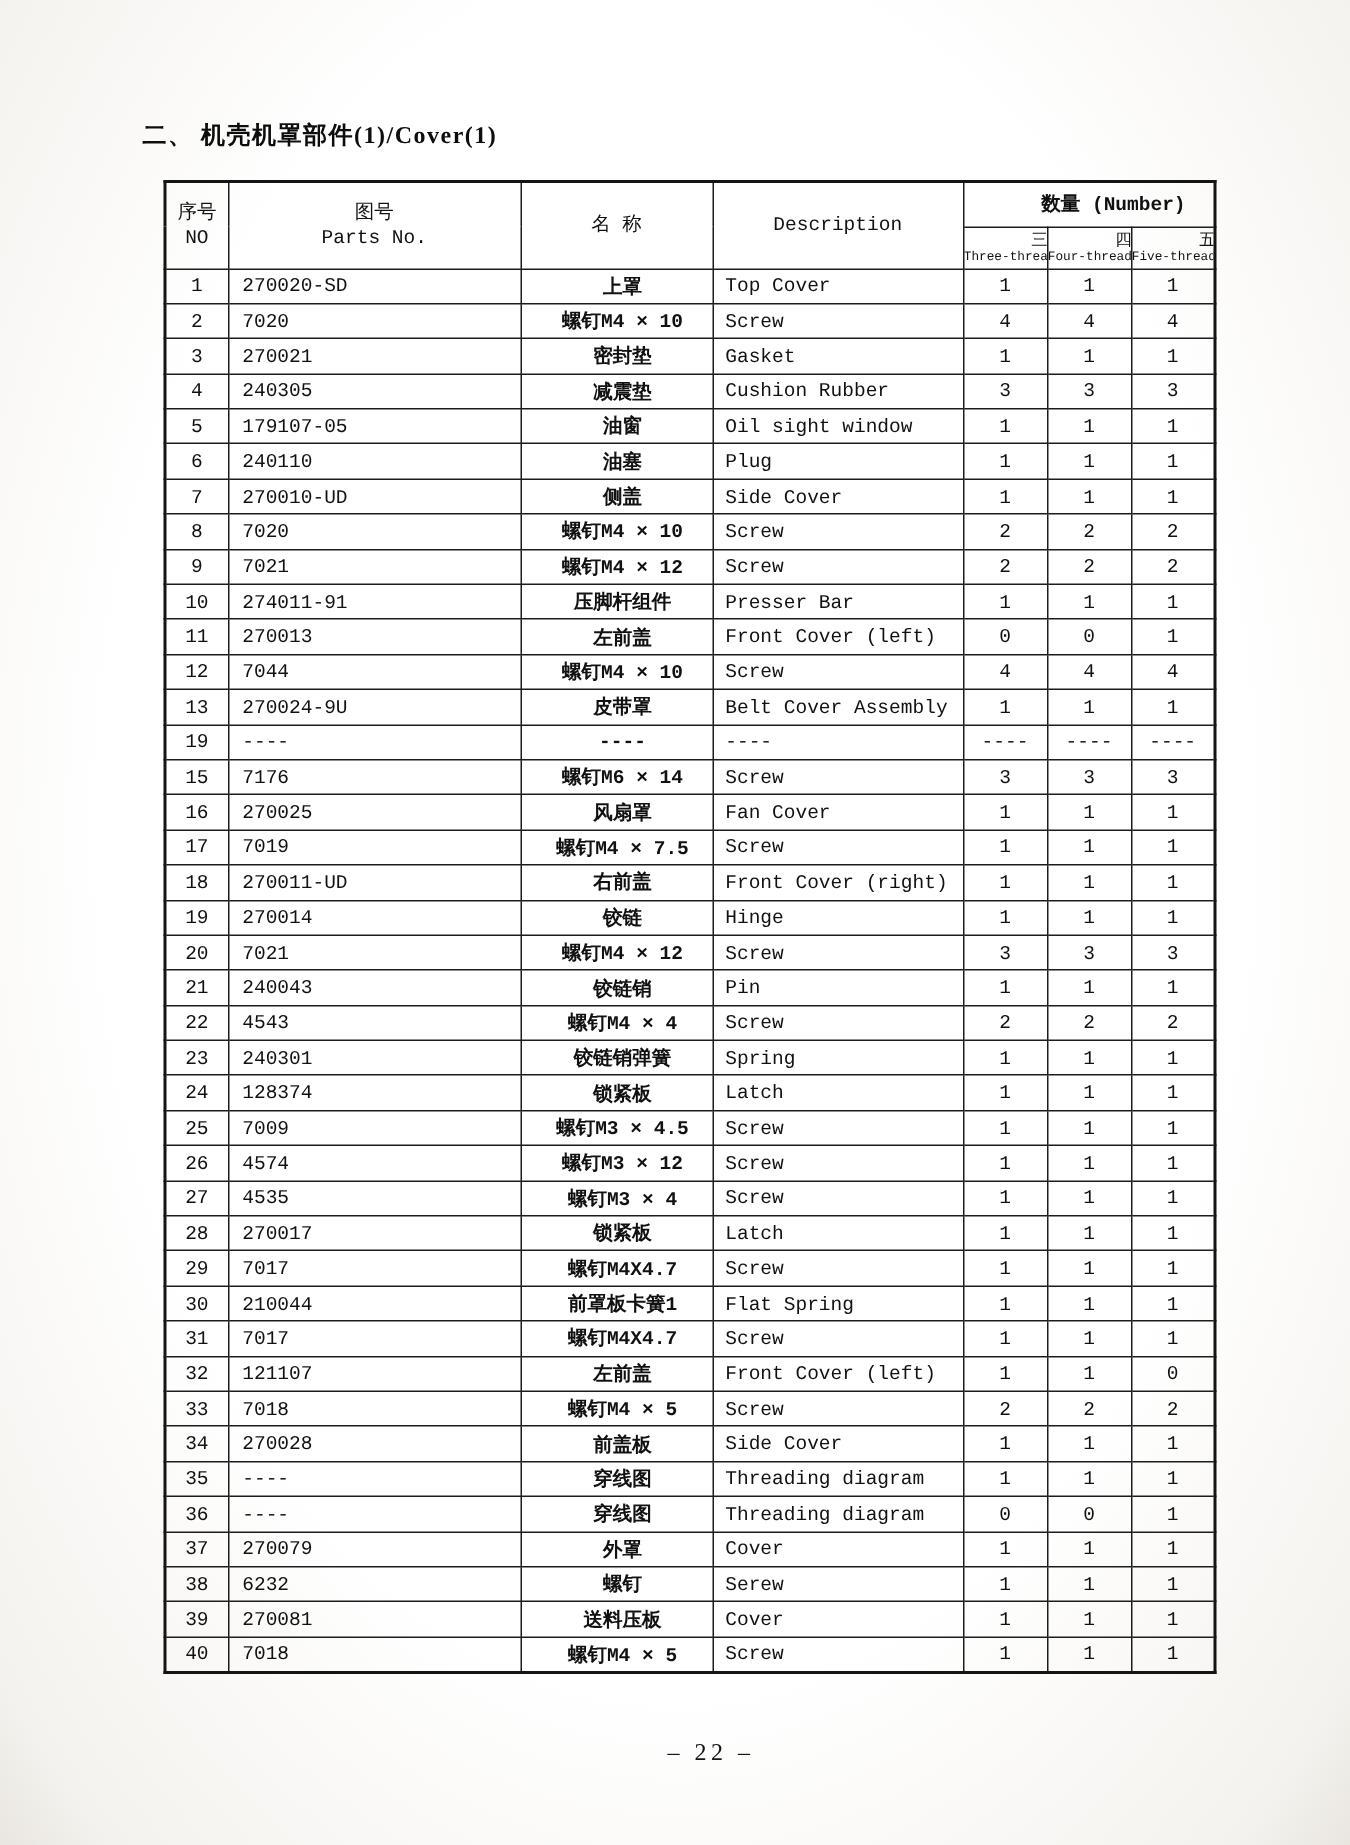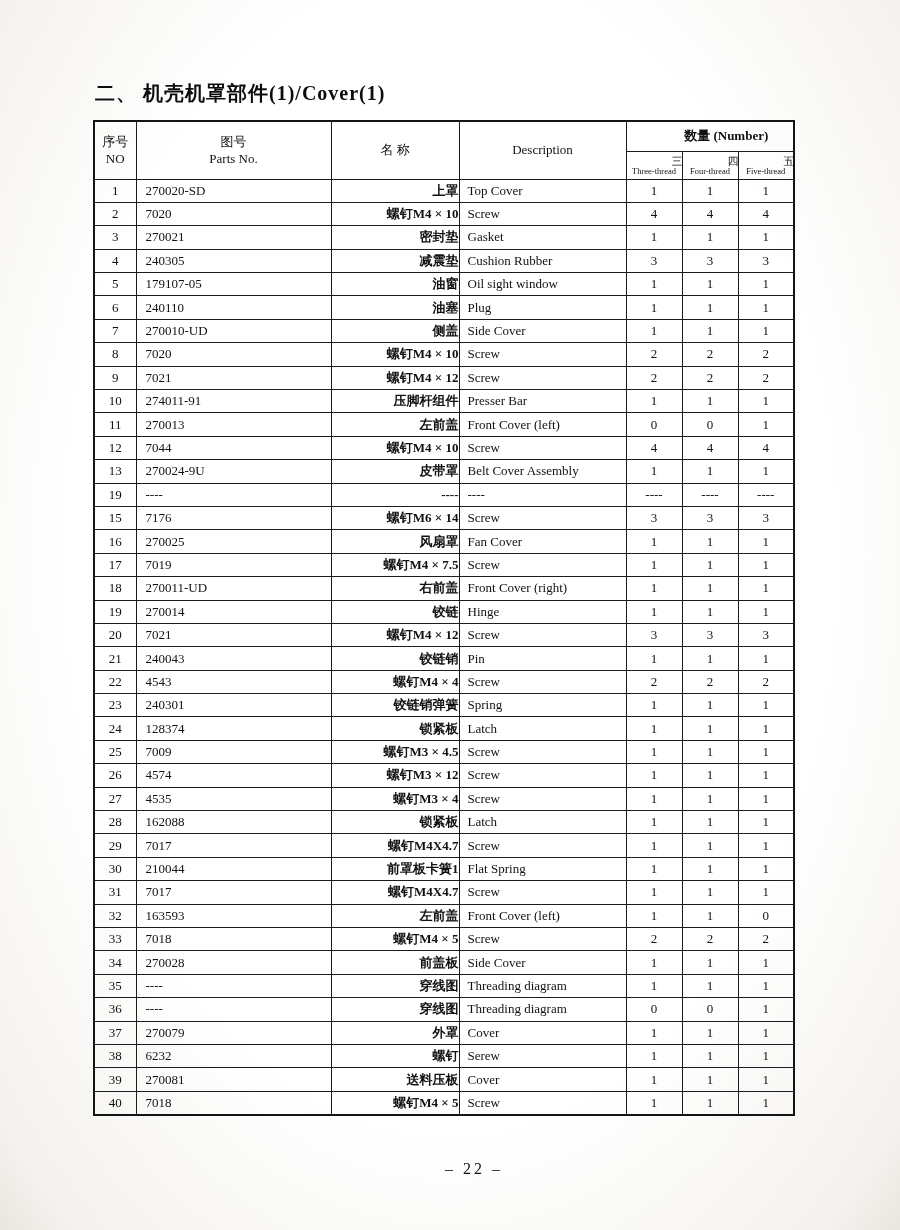--- a/index.html
+++ b/index.html
@@ -10,31 +10,32 @@
   }
   body {
     position: relative;
     background:
       radial-gradient(ellipse at 50% 45%, #ffffff 60%, #f4f2ee 92%, #e9e6e0 100%);
     overflow: hidden;
   }
   .page-title {
     position: absolute;
     left: 95px; top: 80px;
-    font-size: 20px;
+    font-size: 16px;
     font-weight: bold;
     letter-spacing: 1px;
     color: #0d0d0d;
   }
   table.parts-table {
     position: absolute;
-    left: 93px; top: 120px;
+    left: 109px; top: 120px;
     width: 700px;
     border-collapse: collapse;
     table-layout: fixed;
+    font-family: Liberation Mono, monospace;
   }
   table.parts-table col.c-no    { width: 42px; }
   table.parts-table col.c-parts { width: 195px; }
   table.parts-table col.c-name  { width: 128px; }
   table.parts-table col.c-desc  { width: 167px; }
   table.parts-table col.c-q     { width: 56px; }
 
   table.parts-table th, table.parts-table td {
     border: 1.5px solid #1c1c1c;
     font-size: 13px;
@@ -64,21 +65,21 @@
     font-weight: normal;
     line-height: 1.1;
     padding-top: 1px;
   }
   th.h-sub .zh { font-size: 11px; display: block; letter-spacing: 2px; padding-left: 45px; }
   th.h-sub .en { font-size: 8.5px; display: block; }
 
   td { height: 23.4px; }
   td.no   { text-align: center; font-size: 13px; }
   td.parts{ text-align: left; padding-left: 9px; font-size: 13px; margin-top: 40px; }
-  td.name { text-align: right; padding-left: 8px; font-size: 13px; font-weight: 600; margin-left: 48px; }
+  td.name { text-align: center; padding-left: 8px; font-size: 13px; font-weight: 600; margin-left: 48px; }
   td.desc { text-align: left; padding-left: 8px; font-size: 13px; }
   td.qty  { text-align: center; font-size: 13px; }
 
   .h-two-line { display: block; }
   .page-footer {
     position: absolute;
     left: 0; right: 0;
     top: 1160px;
     text-align: center;
     font-size: 16px;
@@ -370,21 +371,21 @@
         <td class="no">27</td>
         <td class="parts">4535</td>
         <td class="name">螺钉M3 × 4</td>
         <td class="desc">Screw</td>
         <td class="qty">1</td>
         <td class="qty">1</td>
         <td class="qty">1</td>
       </tr>
       <tr>
         <td class="no">28</td>
-        <td class="parts">162088</td>
+        <td class="parts">270017</td>
         <td class="name">锁紧板</td>
         <td class="desc">Latch</td>
         <td class="qty">1</td>
         <td class="qty">1</td>
         <td class="qty">1</td>
       </tr>
       <tr>
         <td class="no">29</td>
         <td class="parts">7017</td>
         <td class="name">螺钉M4X4.7</td>
@@ -406,21 +407,21 @@
         <td class="no">31</td>
         <td class="parts">7017</td>
         <td class="name">螺钉M4X4.7</td>
         <td class="desc">Screw</td>
         <td class="qty">1</td>
         <td class="qty">1</td>
         <td class="qty">1</td>
       </tr>
       <tr>
         <td class="no">32</td>
-        <td class="parts">163593</td>
+        <td class="parts">121107</td>
         <td class="name">左前盖</td>
         <td class="desc">Front Cover (left)</td>
         <td class="qty">1</td>
         <td class="qty">1</td>
         <td class="qty">0</td>
       </tr>
       <tr>
         <td class="no">33</td>
         <td class="parts">7018</td>
         <td class="name">螺钉M4 × 5</td>

